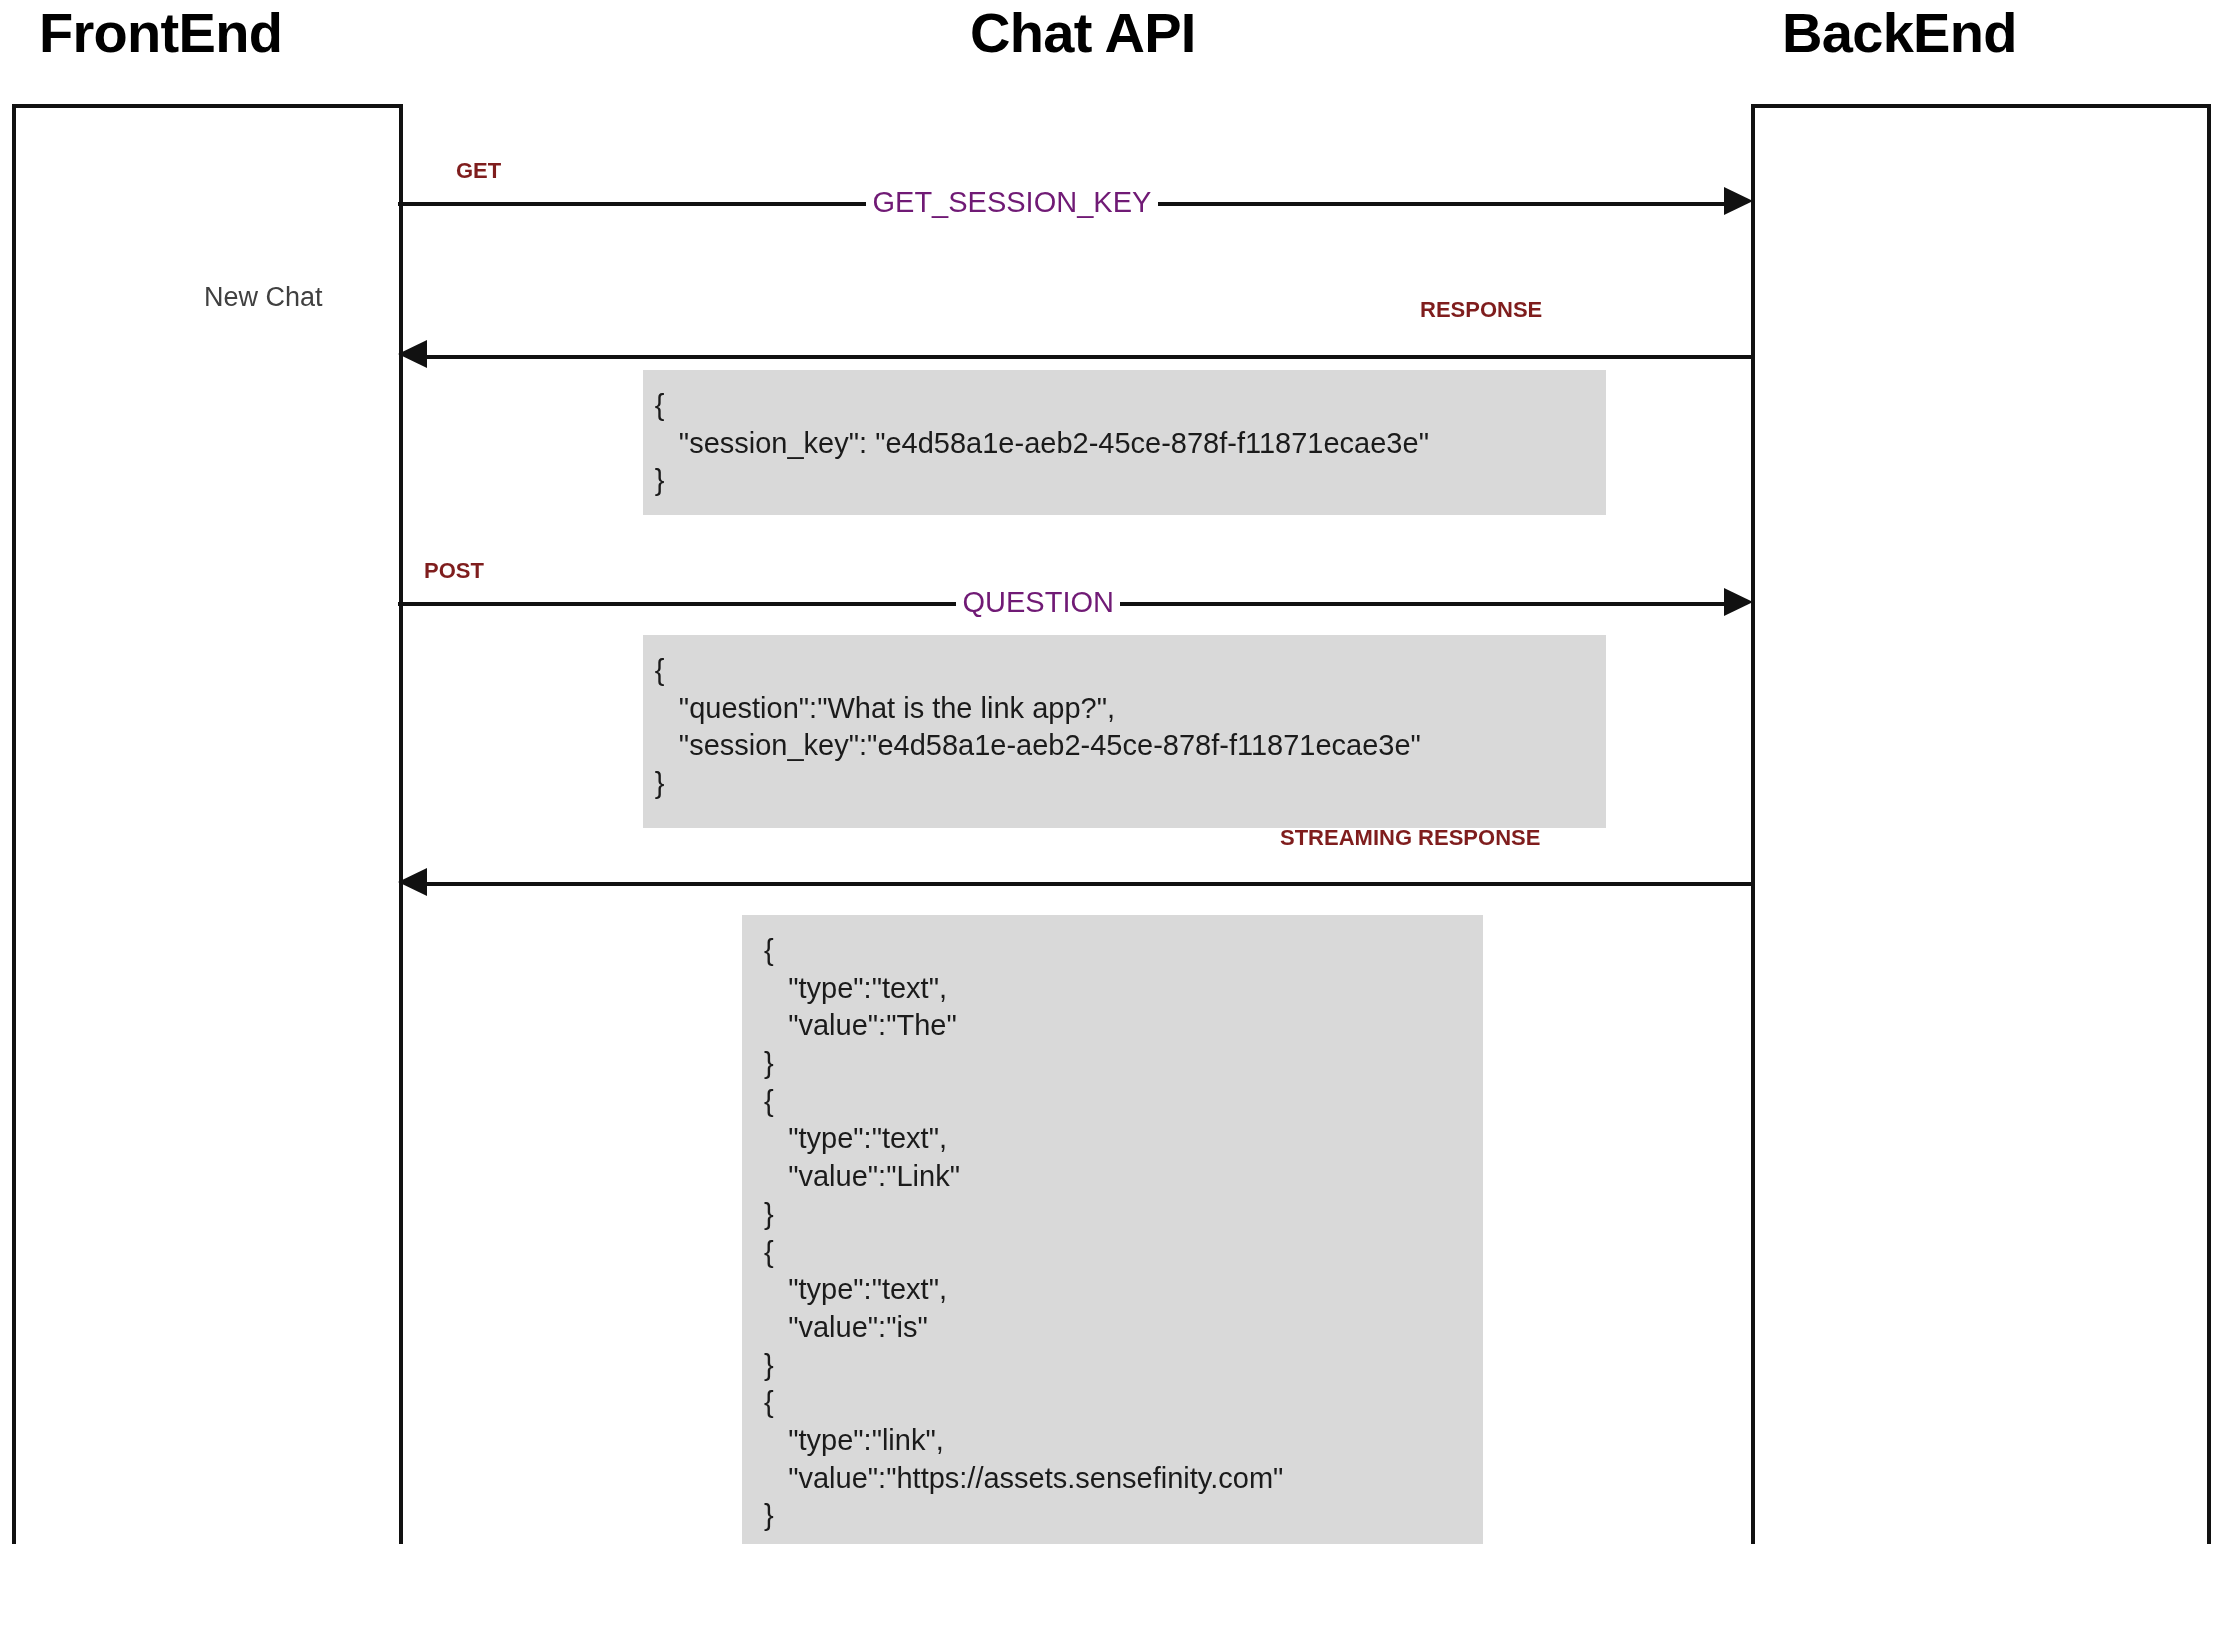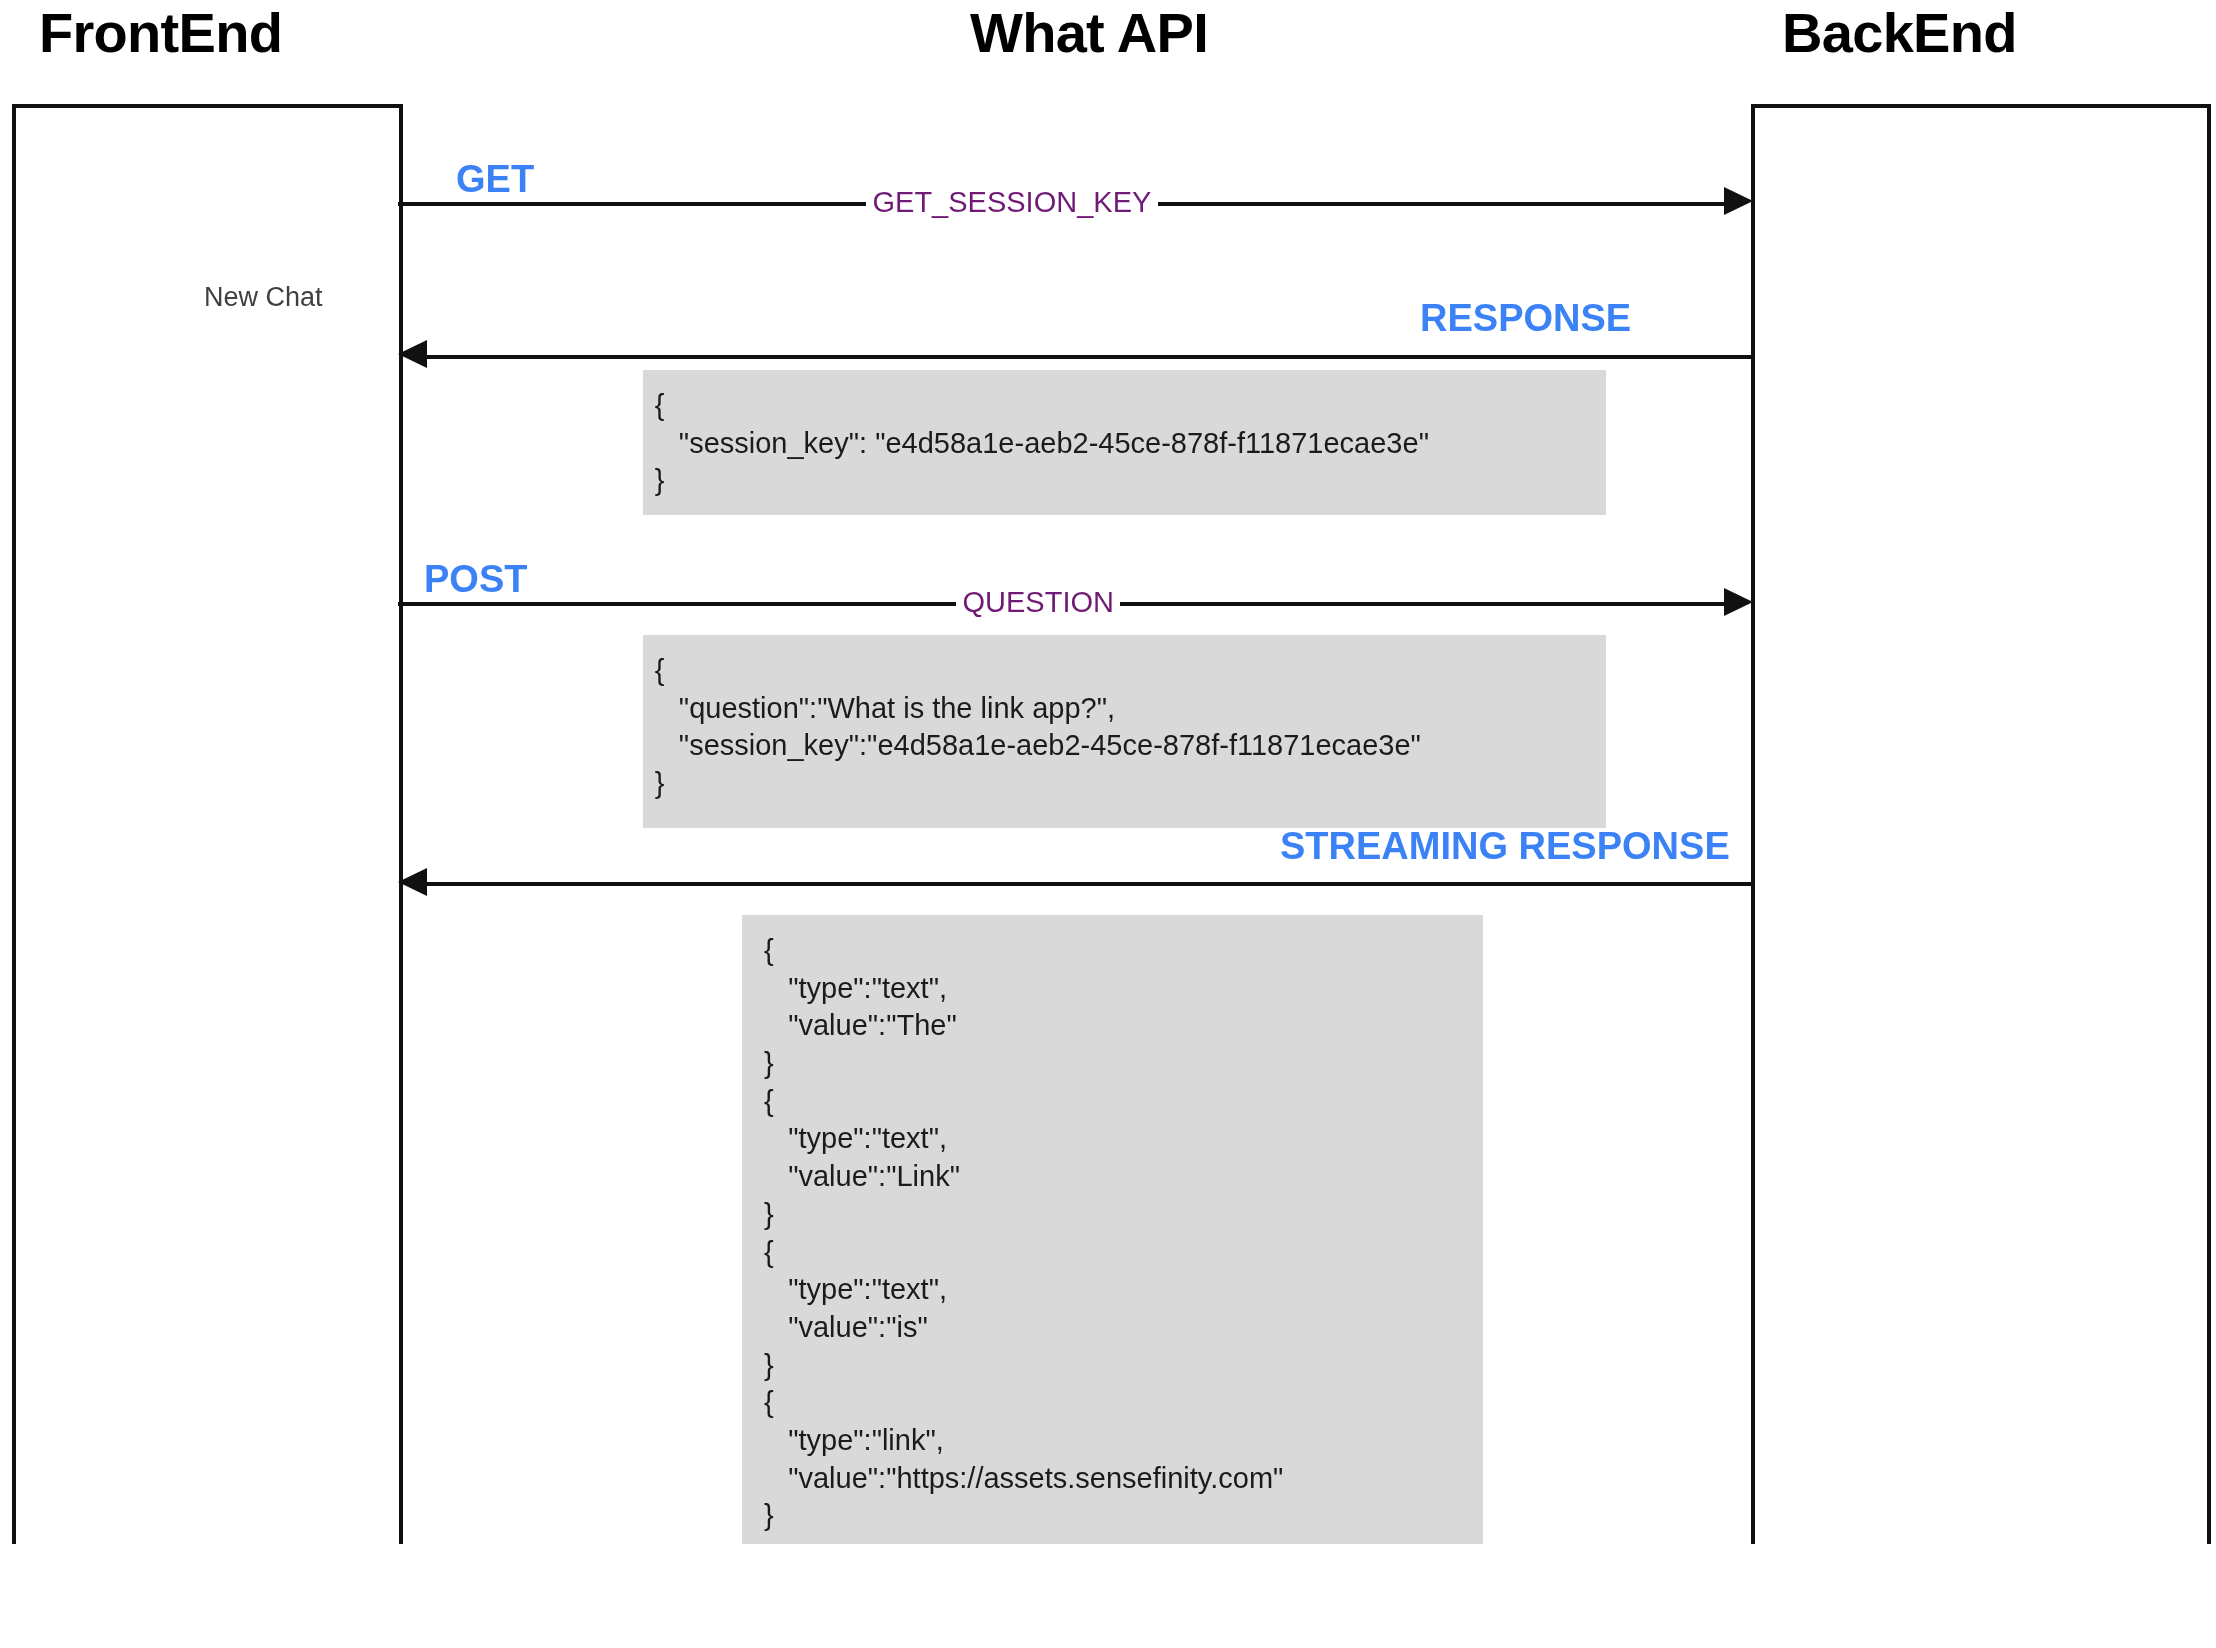--- a/index.html
+++ b/index.html
@@ -36,21 +36,21 @@
   .arrow-head.right{
     border-top:14.3px solid transparent;border-bottom:14.3px solid transparent;
     border-left:29px solid #111;
   }
   .arrow-head.left{
     border-top:14.3px solid transparent;border-bottom:14.3px solid transparent;
     border-right:29px solid #111;
   }
 
   .arrow-verb{
-    position:absolute;font-weight:bold;font-size:38px;color:#3b82f6;white-space:nowrap;
+    position:absolute;font-weight:bold;font-size:22px;color:#7f1d1d;white-space:nowrap;
   }
   .arrow-mid-label{
     position:absolute;font-size:29px;color:#701a75;background:#fff;
     padding:0 6.5px;white-space:nowrap;
   }
 
   .json-block{
     position:absolute;background:#d9d9d9;box-sizing:border-box;
     padding:17px 0 17px 0;
   }
@@ -65,21 +65,21 @@
   #json-stream pre{line-height:1.30;}
   .stream-chunk{margin:0 0 17px 0;}
   .stream-chunk:last-child{margin-bottom:0;}
 </style>
 </head>
 <body>
 
 <div id="canvas">
 
   <div class="lane-title" id="title-frontend">FrontEnd</div>
-  <div class="lane-title" id="title-restapi">What API</div>
+  <div class="lane-title" id="title-restapi">Chat API</div>
   <div class="lane-title" id="title-backend">BackEnd</div>
 
   <div class="lifeline-box" id="lifeline-frontend"></div>
   <div class="lifeline-box" id="lifeline-backend"></div>
 
   <div class="lifeline-note" id="note-newchat">New Chat</div>
 
 
   <div class="arrow" style="left:398px;top:202px;width:1327px;"></div>
   <div class="arrow-head right" style="left:1724px;top:187px;"></div>

